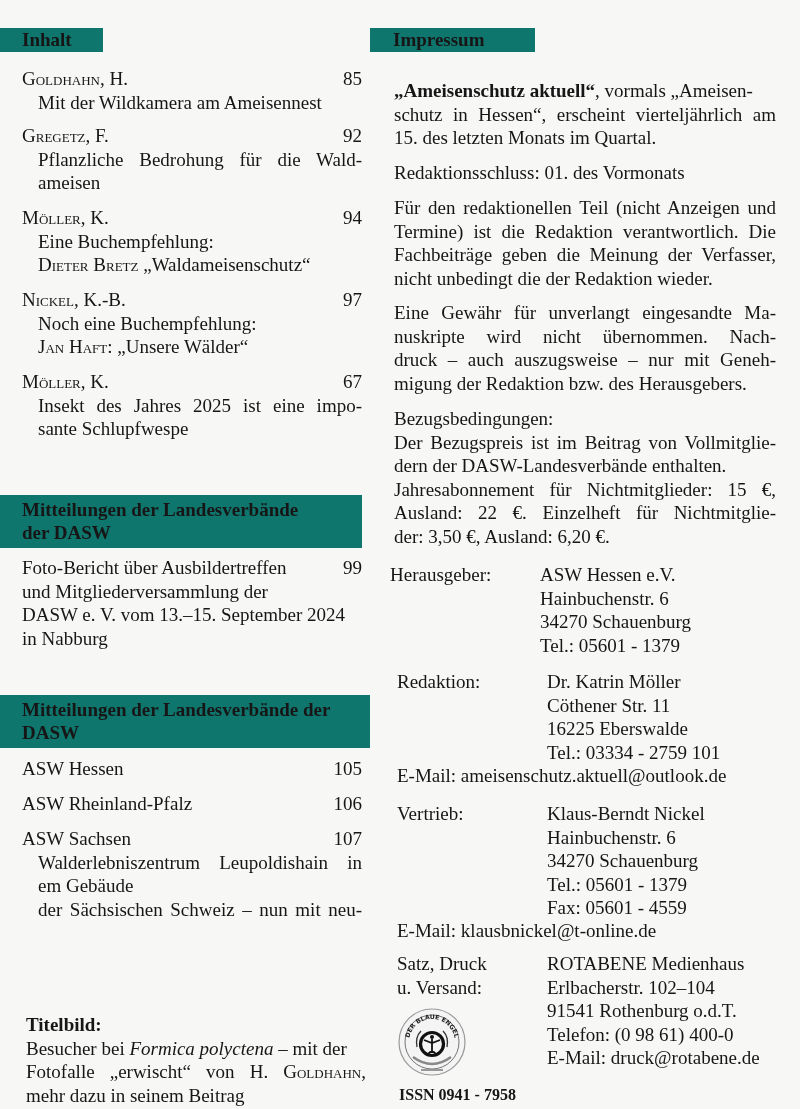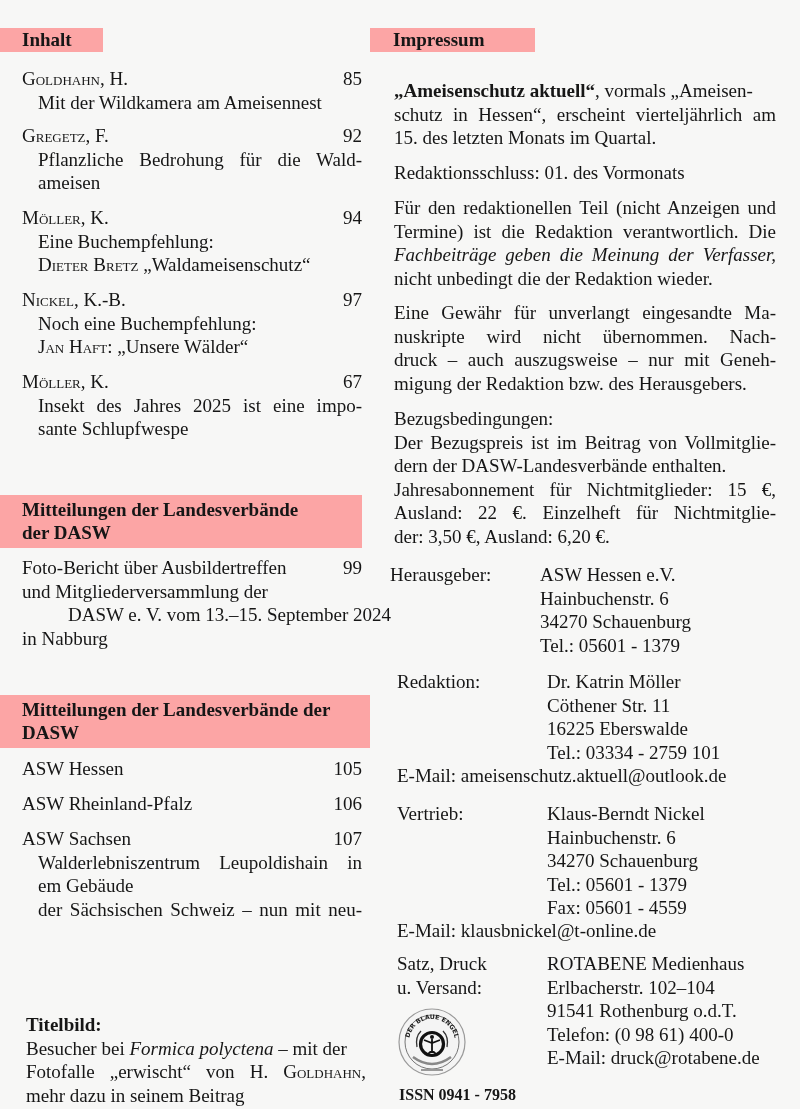--- a/index.html
+++ b/index.html
@@ -5,21 +5,21 @@
   html, body { margin: 0; padding: 0; }
   body {
     width: 800px; height: 1109px; overflow: hidden;
     background: #f7f7f6;
     font-family: "Liberation Serif", "DejaVu Serif", serif;
     color: #161616;
     position: relative;
   }
   .abs { position: absolute; }
   .band {
-    position: absolute; background: #fca5a5;
+    position: absolute; background: #0f766e;
     font-weight: bold; font-size: 19px; line-height: 24px;
   }
   .sc { font-variant: small-caps; }
   .t18 { font-size: 19px; line-height: 23.5px; }
   .row { position: absolute; left: 22px; width: 340px; }
   .pg { position: absolute; right: 0; top: 0; }
   .ind { padding-left: 16px; }
   .just { text-align: justify; text-align-last: left; }
   .lbl { position: absolute; left: 0; }
   .val { position: absolute; left: 150px; }
@@ -66,21 +66,21 @@
 </div>
 
 <div class="band" style="left:0;top:495px;width:340px;height:46px;padding:3px 0 4px 22px;line-height:23px;">
   <div>Mitteilungen der Landesverbände</div>
   <div>der DASW</div>
 </div>
 <div class="row t18" style="top:556px;">
   <div>Foto-Bericht über Ausbildertreffen</div>
   <div class="pg">99</div>
   <div>und Mitgliederversammlung der</div>
-  <div style="white-space:nowrap;margin-left:46px;">DASW e. V. vom 13.–15. September 2024</div>
+  <div style="white-space:nowrap;">DASW e. V. vom 13.–15. September 2024</div>
   <div>in Nabburg</div>
 </div>
 
 <div class="band" style="left:0;top:695px;width:340px;height:46px;padding:3px 8px 4px 22px;line-height:23px;">
   <div>Mitteilungen der Landesverbände der</div>
   <div>DASW</div>
 </div>
 <div class="row t18" style="top:757px;">
   <div>ASW Hessen</div>
   <div class="pg">105</div>
@@ -112,21 +112,21 @@
   <div><b>„Ameisenschutz aktuell“</b><span>, vormals „Ameisen-</span></div>
   <div class="just" style="text-align-last:justify;">schutz in Hessen“, erscheint vierteljährlich am</div>
   <div>15. des letzten Monats im Quartal.</div>
 </div>
 
 <div class="abs t18" style="left:394px;top:161px;">Redaktionsschluss: 01. des Vormonats</div>
 
 <div class="abs t18" style="left:394px;top:196px;width:382px;">
   <div class="just" style="text-align-last:justify;">Für den redaktionellen Teil (nicht Anzeigen und</div>
   <div class="just" style="text-align-last:justify;">Termine) ist die Redaktion verantwortlich. Die</div>
-  <div class="just" style="text-align-last:justify;font-style:italic;">Fachbeiträge geben die Meinung der Verfasser,</div>
+  <div class="just" style="text-align-last:justify;">Fachbeiträge geben die Meinung der Verfasser,</div>
   <div>nicht unbedingt die der Redaktion wieder.</div>
 </div>
 
 <div class="abs t18" style="left:394px;top:301px;width:382px;">
   <div class="just" style="text-align-last:justify;">Eine Gewähr für unverlangt eingesandte Ma-</div>
   <div class="just" style="text-align-last:justify;word-spacing:6px;">nuskripte wird nicht übernommen. Nach-</div>
   <div class="just" style="text-align-last:justify;">druck – auch auszugsweise – nur mit Geneh-</div>
   <div>migung der Redaktion bzw. des Herausgebers.</div>
 </div>
 

